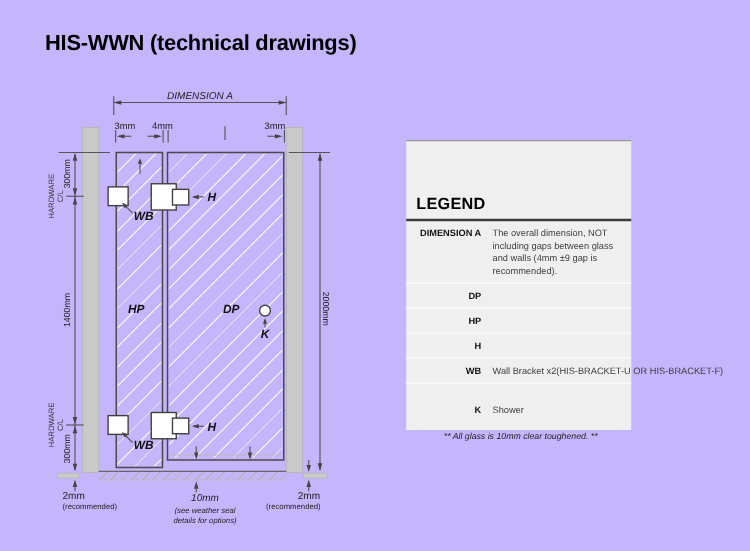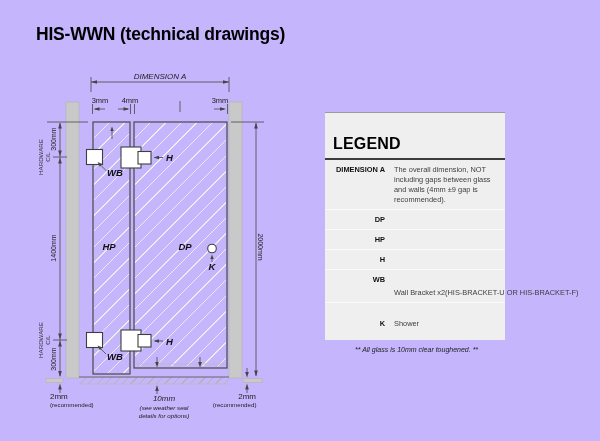--- a/index.html
+++ b/index.html
@@ -29,28 +29,28 @@
   .t8i{font-size:8px;font-style:italic;}
   .t62{font-size:6.2px;}
   .t62i{font-size:6.2px;font-style:italic;}
   .trot{font-size:7px;}
   .tcl{font-size:6.2px;fill:#333;}
   .tbi{font-weight:bold;font-style:italic;font-size:9.5px;fill:#111;}
   .tdima{font-size:8px;font-style:italic;fill:#222;}
   
   .legend{position:absolute;left:325px;top:112px;width:180px;background:#efefef;
           border-top:1px solid #9a9a9a;padding-bottom:7px;}
-  .legend-header{font-size:16px;font-weight:bold;color:#000;padding:22px 0 5px 8px;
-                 border-bottom:2px solid #3c3c3c;letter-spacing:0.2px;}
+  .legend-header{font-size:13px;font-weight:bold;color:#000;padding:6px 0 5px 8px;
+                 border-bottom:2px solid #3c3c3c;letter-spacing:0.2px;margin-top:36px;}
   .legend-row{display:flex;align-items:flex-start;padding:5px 0 4px;border-bottom:1px solid #fbfbfb;}
   .legend-row:last-child{border-bottom:none;}
   .legend-key{flex:none;width:60px;text-align:right;font-weight:bold;font-size:7.4px;
               line-height:10px;color:#111;}
   .legend-desc{margin-left:9px;width:110px;font-size:7.4px;line-height:10px;color:#3d3d3d;}
-  .legend-desc.nowrap{white-space:nowrap;width:auto;overflow:visible;margin-top:13px;}
+  .legend-desc.nowrap{white-space:nowrap;width:auto;overflow:visible;}
   .row-gap{margin-top:11px;border-bottom:none;}
   .footnote{position:absolute;left:355px;top:346px;font-size:7px;font-style:italic;color:#222;}
 </style>
 </head>
 <body>
 
 <div class="stage">
 
   <div class="page-title">HIS-WWN (technical drawings)</div>
 

